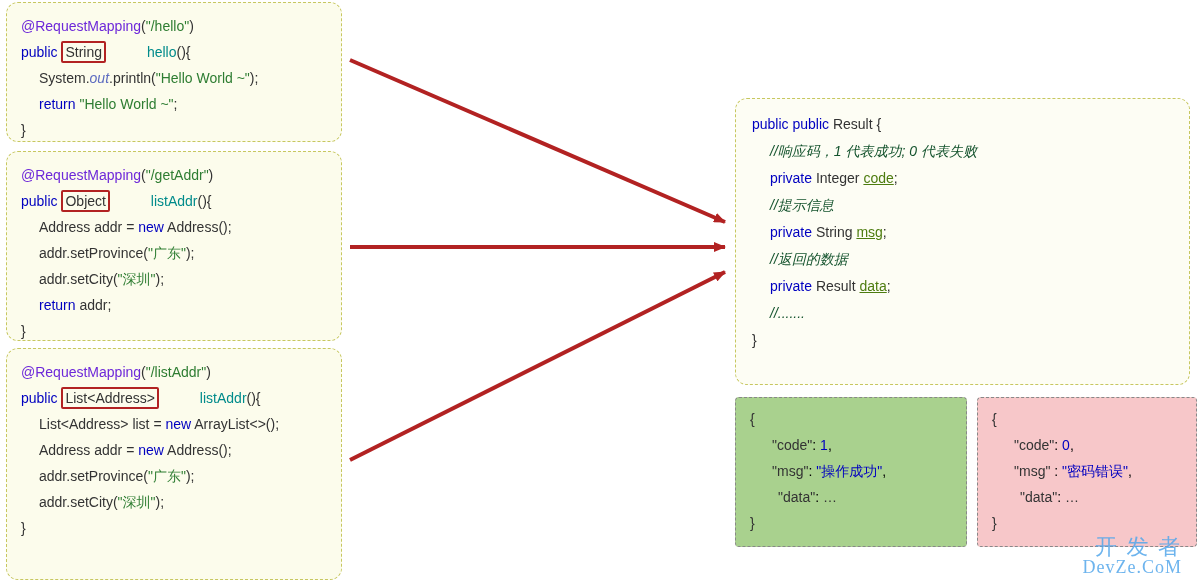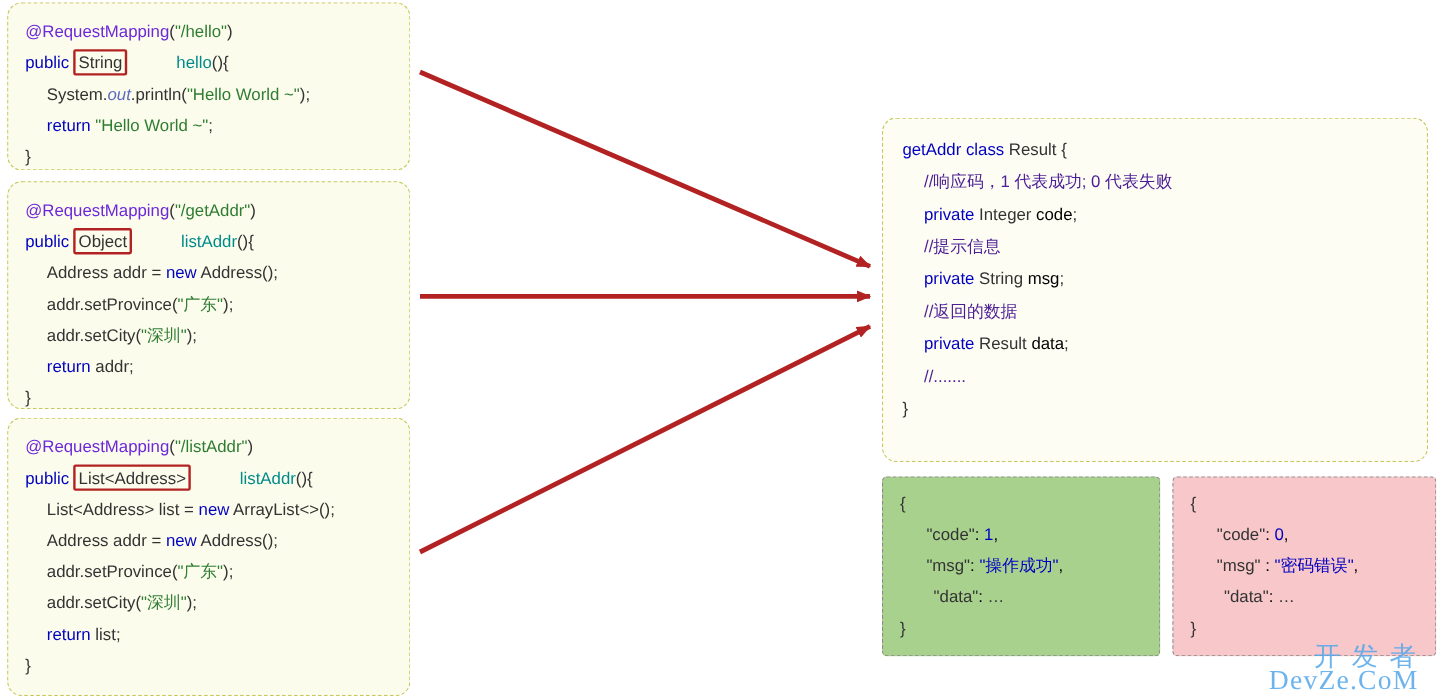--- a/index.html
+++ b/index.html
@@ -44,24 +44,24 @@
     padding: 8px 14px;
     line-height: 26px;
     font-size: 14px;
   }
   .json-green { left: 735px; top: 397px; width: 232px; height: 150px; background: #a9d18e; }
   .json-red   { left: 977px; top: 397px; width: 220px; height: 150px; background: #f7c7c9; }
 
   .kw-anno { color: #6d28d9; }
   .kw-blue { color: #0000c0; }
   .kw-teal { color: #008b8b; padding-left: 37px; }
-  .kw-field { color: #000000; }
+  .kw-field { color: #4d7c0f; text-decoration: underline; }
   .kw-string { color: #2e7d32; }
   .kw-italic { font-style: italic; color: #5c6bc0; margin-top: 15px; }
-  .kw-comment { color: #4c1d95; }
+  .kw-comment { color: #14532d; font-style: italic; }
   .plain { color: #333; }
   .linepad { padding-left: 18px; display:block; }
 
   .underline-box {
     border: 2px solid #b22222;
     padding: 0 2px;
     border-radius: 2px;
     display: inline-block;
     line-height: 18px;
   }
@@ -76,21 +76,21 @@
     bottom: 6px;
     font-family: Liberation Serif, serif;
     color: #54a7eb;
     font-size: 22px;
     line-height: 20px;
     text-align: right;
     letter-spacing: 2px;
     opacity: 0.85;
     pointer-events: none;
   }
-  .watermark .line2 { font-size: 23px; letter-spacing: 1px; }
+  .watermark .line2 { font-size: 18px; letter-spacing: 1px; }
 
   svg.arrows {
     position: absolute;
     left: 0; top: 0;
     width: 1200px; height: 583px;
     pointer-events: none;
   }
 </style>
 </head>
 <body>
@@ -145,29 +145,26 @@
   </div>
   <div class="linepad">
     <span class="plain">Address addr = </span><span class="kw-blue">new </span><span class="plain">Address();</span>
   </div>
   <div class="linepad">
     <span class="plain">addr.setProvince(</span><span class="kw-string">"广东"</span><span class="plain">);</span>
   </div>
   <div class="linepad">
     <span class="plain">addr.setCity(</span><span class="kw-string">"深圳"</span><span class="plain">);</span>
   </div>
-  <div class="linepad">
-    <span class="kw-blue">return </span><span class="plain">list;</span>
-  </div>
   <div class="plain">}</div>
 </div>
 
 <div class="result-box">
   <div>
-    <span class="kw-blue">getAddr class </span><span class="plain">Result {</span>
+    <span class="kw-blue">public public </span><span class="plain">Result {</span>
   </div>
   <div class="linepad kw-comment">//响应码，1 代表成功; 0 代表失败</div>
   <div class="linepad">
     <span class="kw-blue">private </span><span class="plain">Integer </span><span class="kw-field">code</span><span class="plain">;</span>
   </div>
   <div class="linepad kw-comment">//提示信息</div>
   <div class="linepad">
     <span class="kw-blue">private </span><span class="plain">String </span><span class="kw-field">msg</span><span class="plain">;</span>
   </div>
   <div class="linepad kw-comment">//返回的数据</div>

